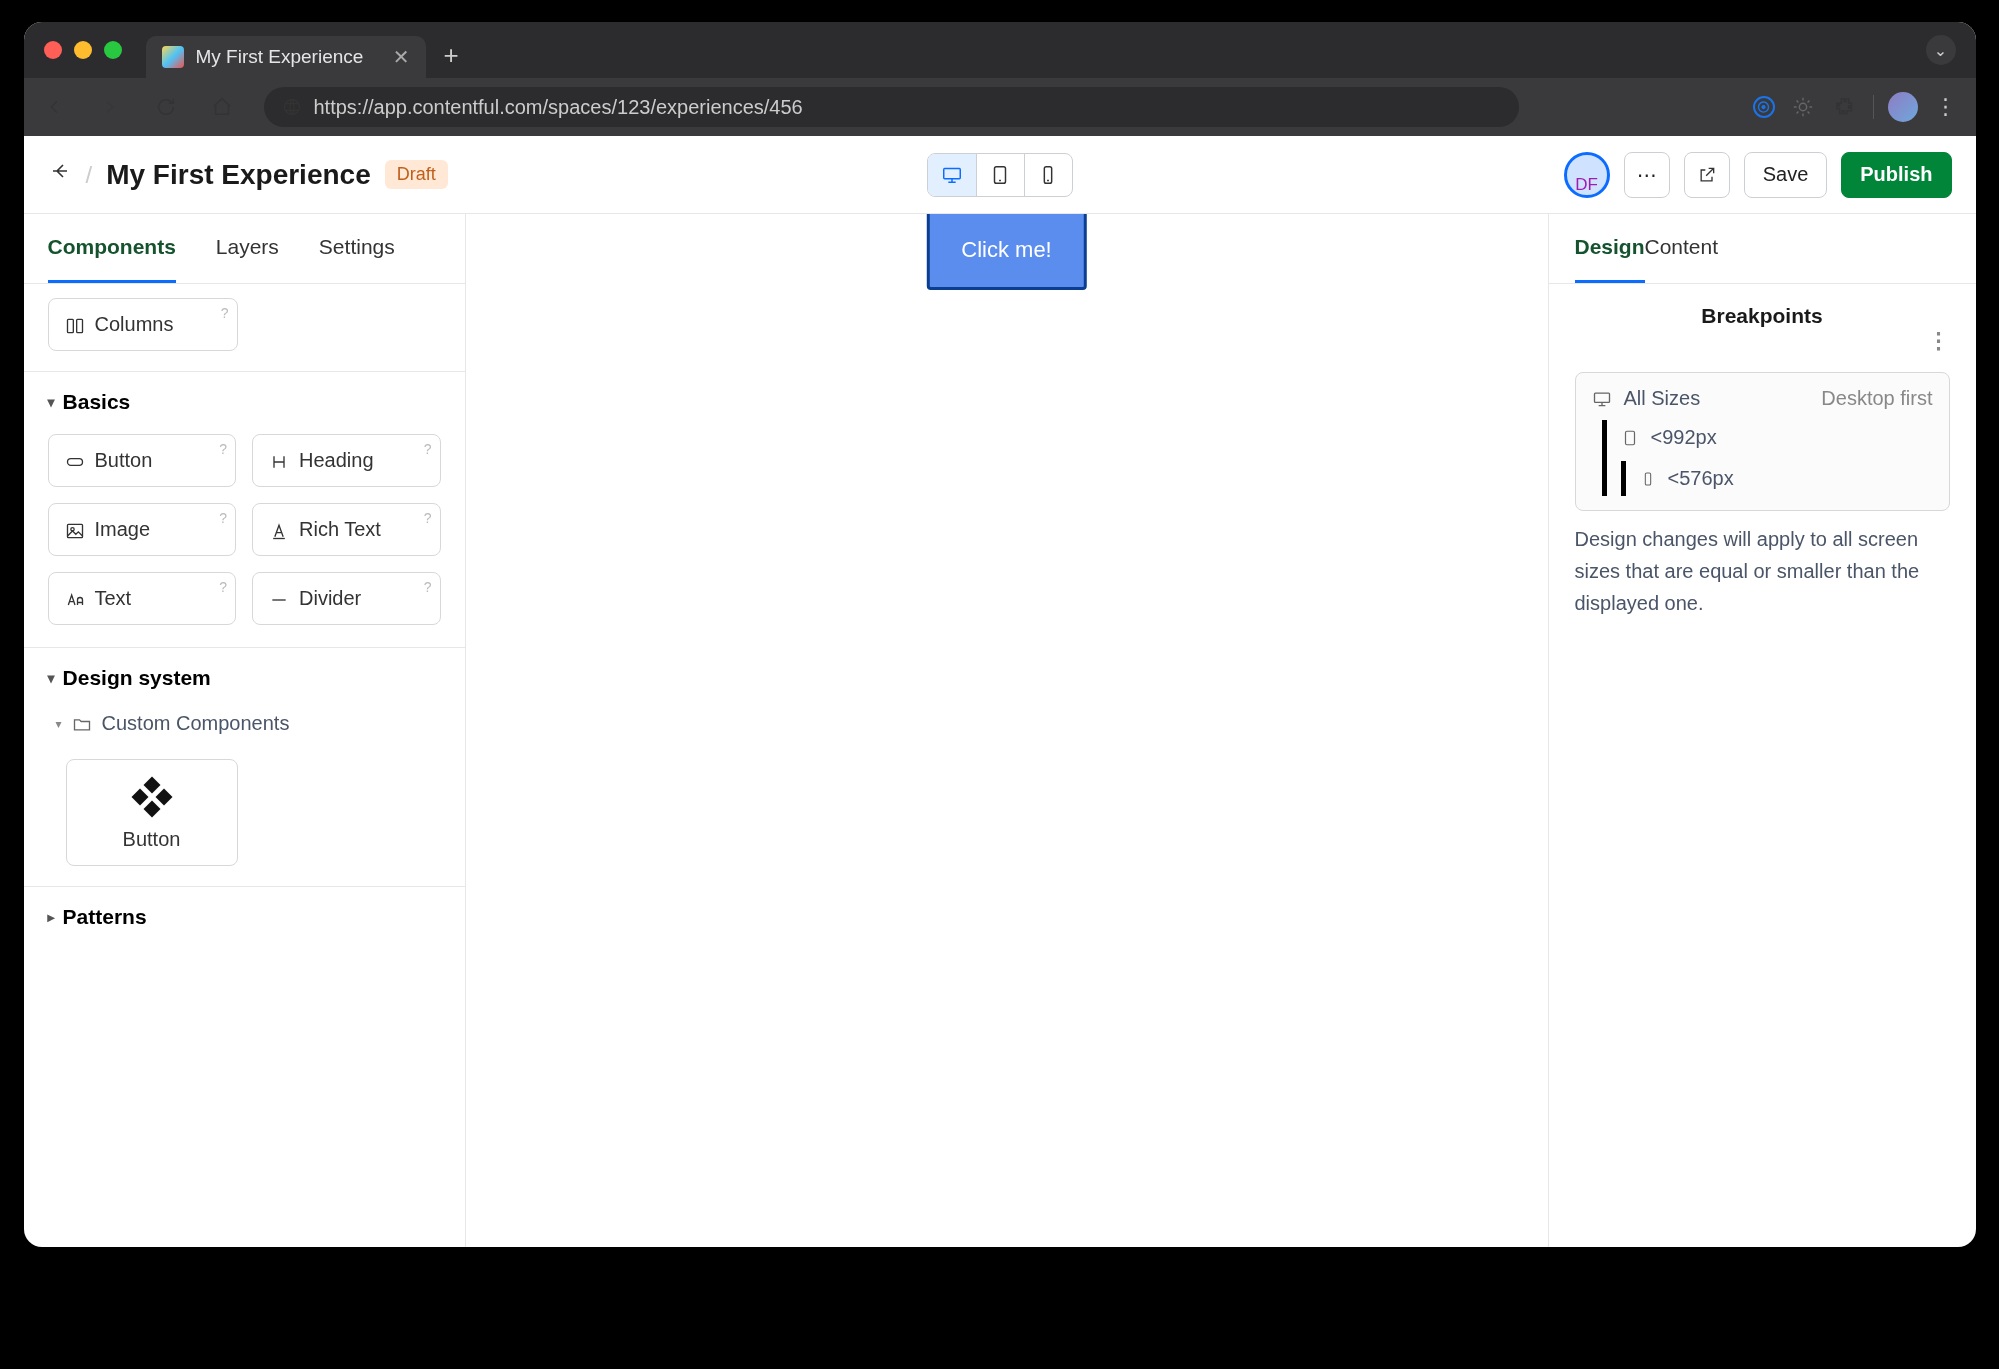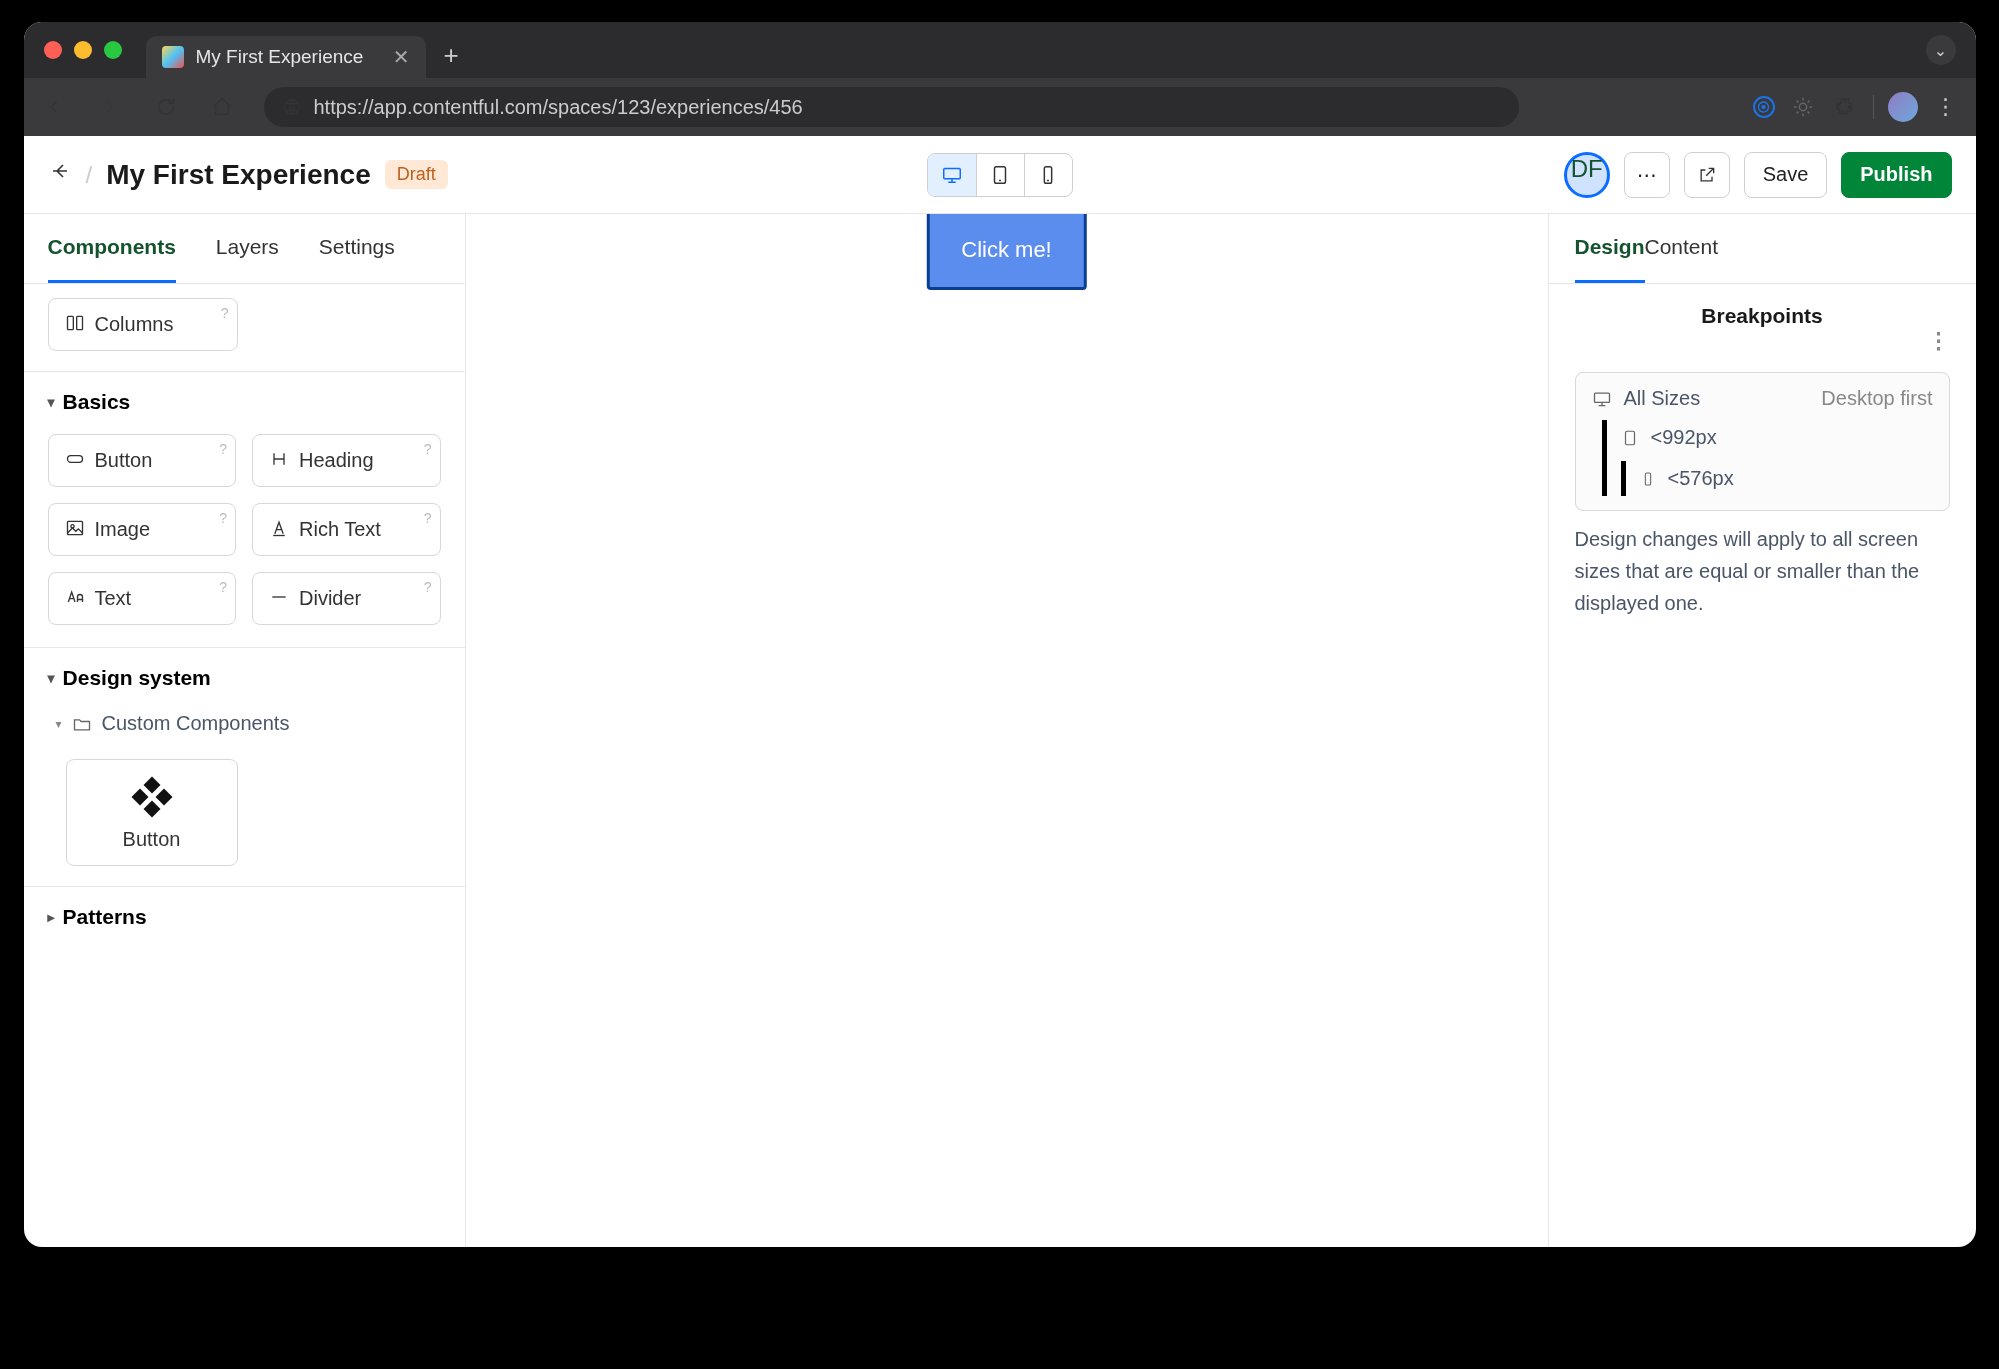--- a/index.html
+++ b/index.html
@@ -108,35 +108,35 @@
     .device-switcher {
       position:absolute;left:50%;transform:translateX(-50%);
       display:flex;border:1px solid #ccd0d5;border-radius:8px;overflow:hidden;height:44px;
     }
     .device-btn {width:48px;display:flex;align-items:center;justify-content:center;}
     .device-btn.active {background:#e1efff;}
     .device-btn + .device-btn { border-left:1px solid #ccd0d5;}
     .device-btn svg{width:22px;height:22px;}
     .header-right{margin-left:auto;display:flex;align-items:center;gap:14px;}
     .user-circle {
-      width:46px;height:46px;border-radius:50%;background:#cfe2ff;border:3px solid #0b6cff;display:flex;align-items:flex-start;justify-content:center;color:#14532d;font-size:24px;font-weight:500;
+      width:46px;height:46px;border-radius:50%;background:#cfe2ff;border:3px solid #0b6cff;display:flex;align-items:flex-end;justify-content:center;color:#a21caf;font-size:17px;font-weight:500;
     }
     .btn {height:46px;border:1px solid #ccd0d5;border-radius:8px;background:#fff;display:flex;align-items:center;justify-content:center;padding:0 18px;font-size:20px;color:#222;font-weight:500;}
     .btn.icon-only{padding:0;width:46px;}
     .btn.publish{background:#008539;color:#fff;border-color:#008539;font-weight:600;}
 
     
     .app-body {flex:1;display:flex;overflow:hidden;}
     .left-panel {width:442px;border-right:1px solid #e7e7e7;display:flex;flex-direction:column;overflow-y:auto;}
     .panel-tabs {display:flex;gap:40px;padding:0 24px;height:70px;align-items:center;border-bottom:1px solid #e7e7e7;}
     .panel-tab {font-size:21px;color:#333;font-weight:500;height:100%;display:flex;align-items:center;border-bottom:3px solid transparent;}
     .panel-tab.active {color:#14532d;border-bottom-color:#0b6cff;font-weight:600;}
 
     .comp-section {padding: 14px 24px 20px 24px;}
-    .comp-block {border:1px solid #d8d8d8;border-radius:8px;display:flex;align-items:flex-start;gap:10px;padding:14px 16px;font-size:20px;color:#333;position:relative;}
+    .comp-block {border:1px solid #d8d8d8;border-radius:8px;display:flex;align-items:flex-end;gap:10px;padding:14px 16px;font-size:20px;color:#333;position:relative;}
     .comp-block .help {position:absolute;top:6px;right:8px;color:#bbb;font-size:14px;}
     .section-title {display:flex;align-items:center;gap:8px;font-size:21px;font-weight:700;padding:18px 24px 14px;}
     .section-title .caret{font-size:14px;color:#555;}
     .comp-grid {display:grid;grid-template-columns:1fr 1fr;gap:16px;padding:6px 24px 22px;}
     .hline{border-top:1px solid #e7e7e7;}
 
     .ds-folder {display:flex;align-items:center;gap:10px;padding:8px 24px 14px 32px;color:#4a5568;font-size:20px;}
     .ds-folder .caret{font-size:12px;color:#888;}
     .custom-comp {margin:10px 0 20px 42px;width:172px;border:1px solid #d8d8d8;border-radius:8px;display:flex;flex-direction:column;align-items:center;padding:20px 0 14px;gap:14px;}
     .custom-comp .label{font-size:20px;color:#333;}

